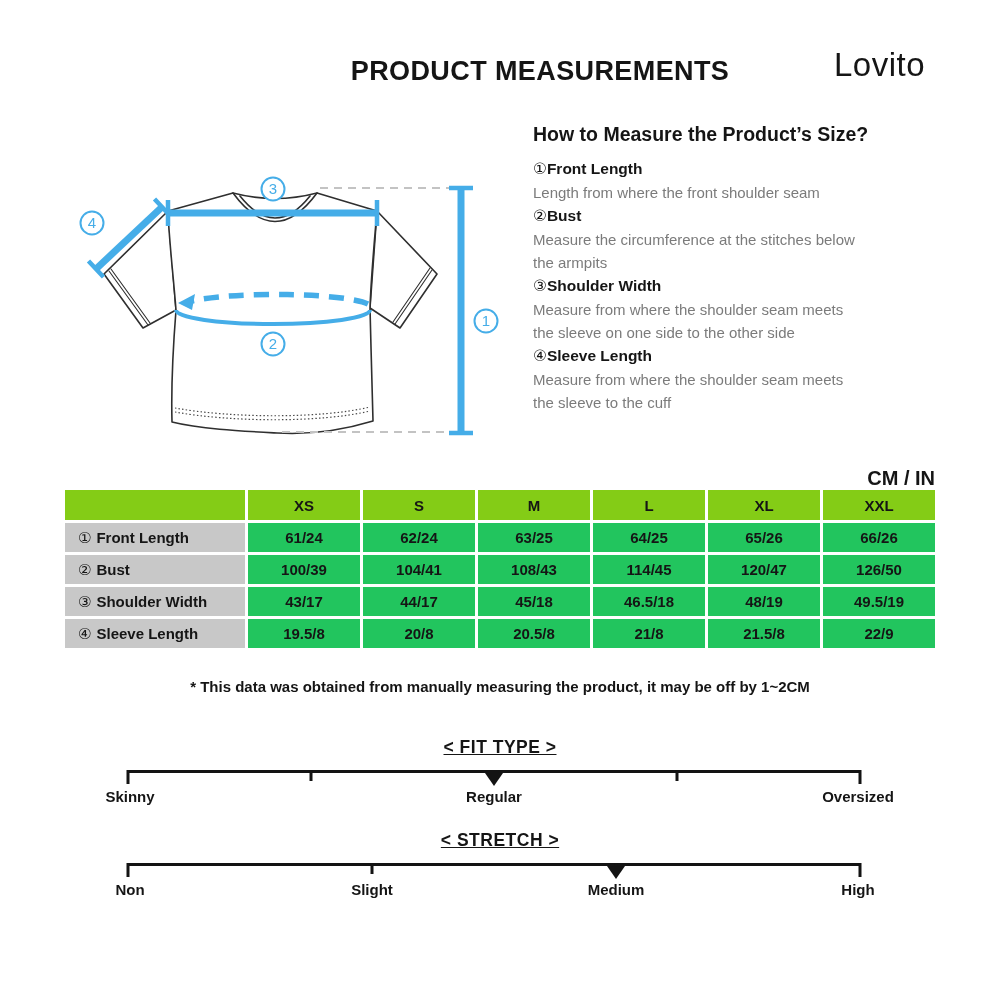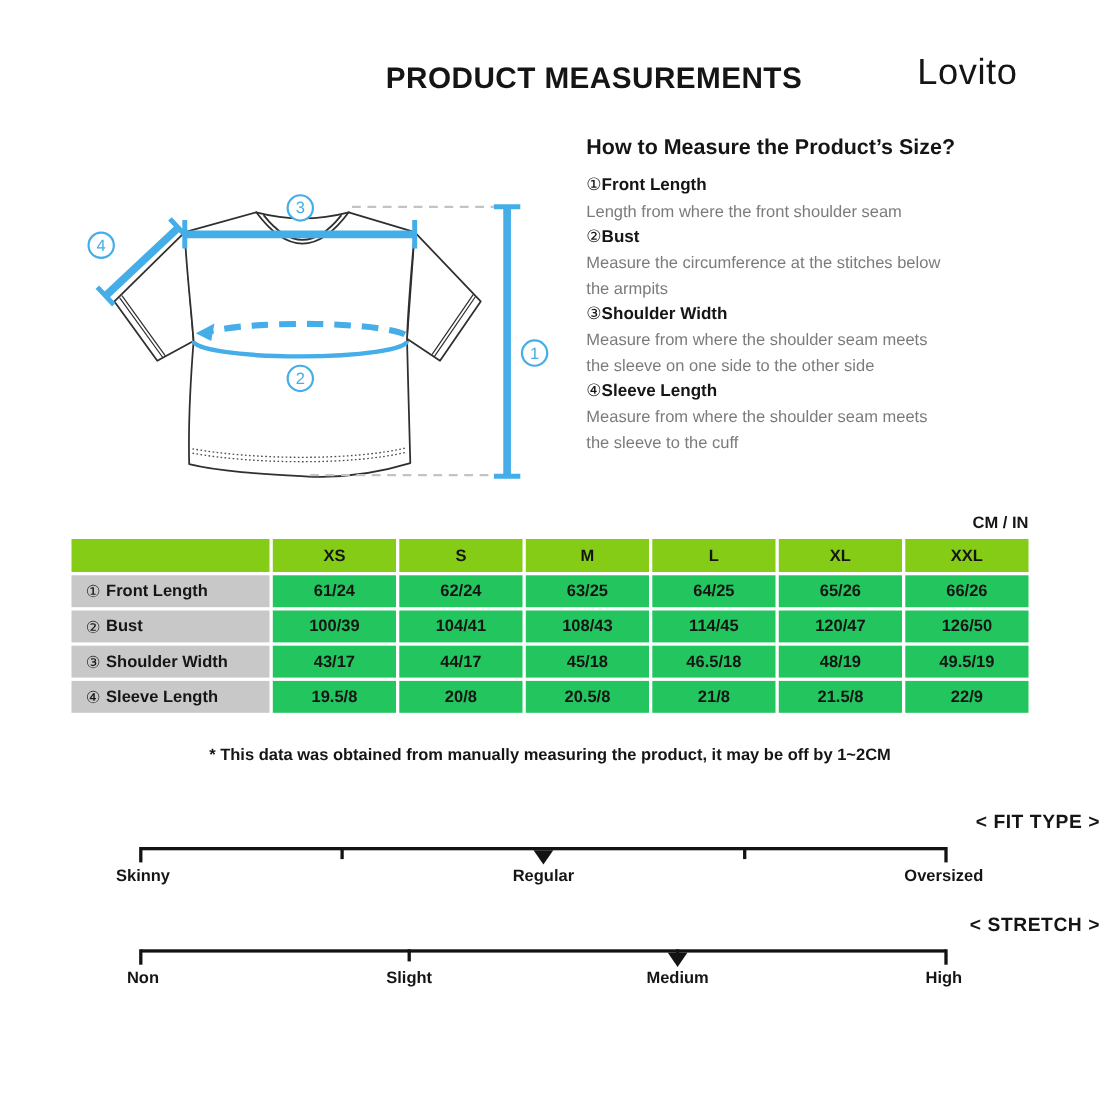--- a/index.html
+++ b/index.html
@@ -19,40 +19,40 @@
   .diagram{left:0;top:0;pointer-events:none;}
 
   
   .howto{left:533px;top:123px;width:402px;}
   .howto h2{margin:0 0 11px 0;font-size:19.5px;font-weight:700;}
   .ht-label{font-size:15.5px;font-weight:700;line-height:24px;}
   .ht-num{font-weight:400;}
   .ht-desc{font-size:15px;color:#7b7b7b;line-height:23px;}
 
   
-  .units{right:65px;top:467px;font-size:15px;font-weight:700;}
+  .units{right:65px;top:467px;font-size:20px;font-weight:700;}
 
   
   .size-table{left:65px;top:490px;width:870px;display:grid;
     grid-template-columns:180px repeat(6,1fr);gap:3px;}
   .th,.rl,.td{display:flex;align-items:center;font-size:15px;font-weight:700;}
   .th{background:#84cc16;height:30px;justify-content:center;}
   .rl{background:#c8c8c8;height:29px;padding-left:13px;box-sizing:border-box;}
   .rl .rnum{font-weight:400;margin-right:5px;}
   .td{background:#22c55e;height:29px;justify-content:center;text-align:right;}
 
   
   .footnote{top:678px;left:0;width:100%;text-align:center;font-size:15px;font-weight:700;}
 
   
   .scale{left:0;width:1000px;height:82px;}
   .scale.fit{top:737px;}
   .scale.stretch{top:830px;}
-  .scale-title{position:absolute;top:0;left:0;width:100%;text-align:right;
-    font-size:17.5px;font-weight:700;letter-spacing:.5px;}
+  .scale-title{position:absolute;top:0;left:0;width:100%;text-align:center;
+    font-size:17.5px;font-weight:700;letter-spacing:.5px;text-decoration:underline;}
   .scale-line{position:absolute;left:128px;top:33px;width:732px;height:3px;background:#131313;}
   .tick{position:absolute;top:33px;width:3px;height:14px;background:#131313;transform:translateX(-50%);}
   .tick.mid{height:11px;}
   .marker{position:absolute;top:36px;width:0;height:0;transform:translateX(-50%);
     border-left:9px solid transparent;border-right:9px solid transparent;
     border-top:13px solid #131313;}
   .slabel{position:absolute;top:51px;transform:translateX(-50%);
     font-size:15px;font-weight:700;white-space:nowrap;}
 </style>
 </head>

